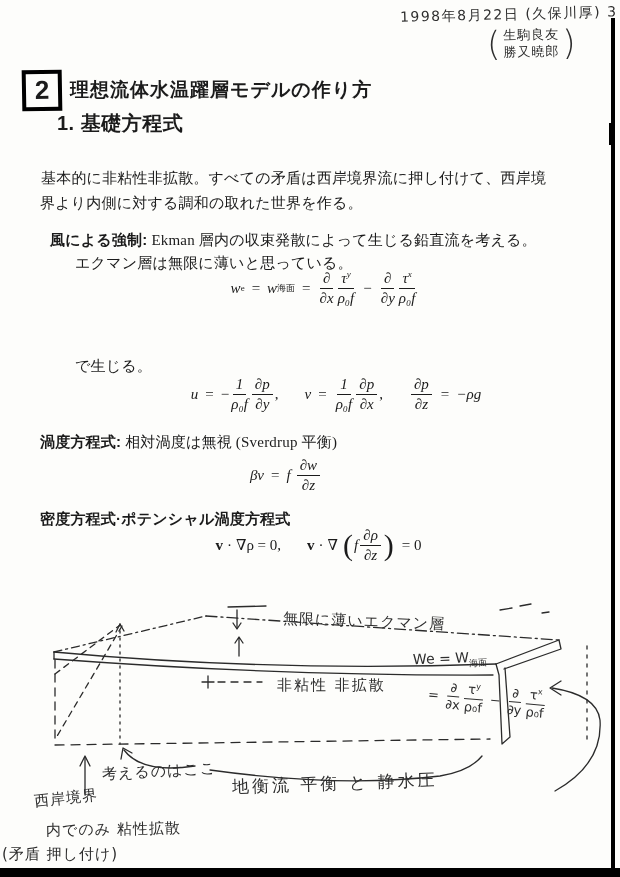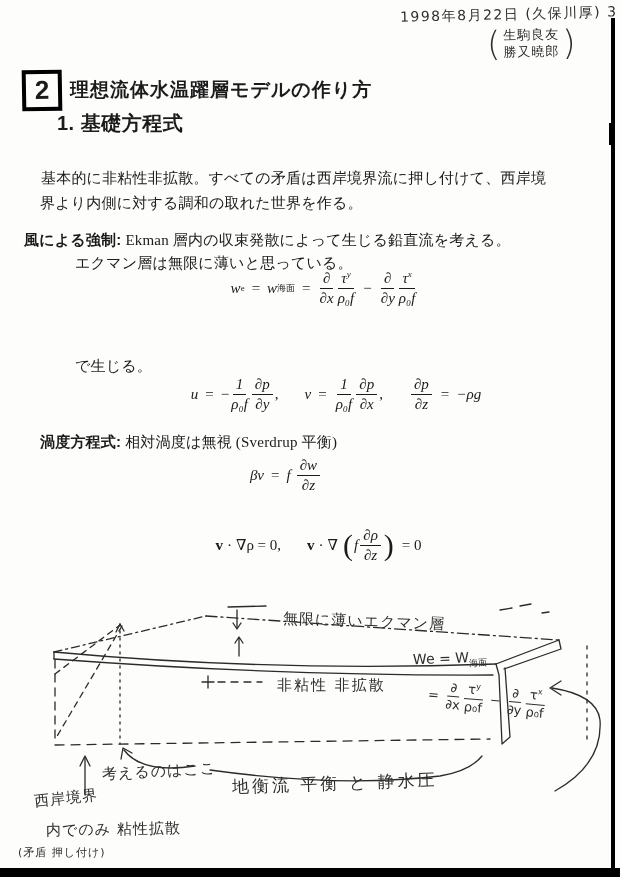--- a/index.html
+++ b/index.html
@@ -71,21 +71,21 @@
 
   <div class="abs sec-box">
     <span>2</span>
   </div>
   <div class="abs title nowrap">理想流体水温躍層モデルの作り方</div>
   <div class="abs subsec nowrap">1. 基礎方程式</div>
 
   <div class="abs bodytxt nowrap" style="left:41px;top:166px;">基本的に非粘性非拡散。すべての矛盾は西岸境界流に押し付けて、西岸境</div>
   <div class="abs bodytxt nowrap" style="left:28px;top:191px;margin-left:12px;">界より内側に対する調和の取れた世界を作る。</div>
 
-  <div class="abs bodytxt nowrap" style="left:24px;top:227px;">
+  <div class="abs bodytxt nowrap" style="left:50px;top:227px;">
     <span class="glabel">風による強制:</span>
     <span>Ekman 層内の収束発散によって生じる鉛直流を考える。</span>
   </div>
   <div class="abs bodytxt nowrap" style="left:75px;top:251px;text-align:right;">エクマン層は無限に薄いと思っている。</div>
 
   <div class="abs eq" style="top:270px;transform:translateX(14px);">
     <span class="mi">w</span>
       <sub>e</sub>
     <span class="mo">=</span>
     <span class="mi">w</span>
@@ -154,20 +154,21 @@
   <div class="abs eq" style="top:457px;transform:translateX(-24px);">
     <span class="mi">βv</span>
     <span class="mo">=</span>
     <span class="mi msp">f</span>
     <span class="frac">
         <span class="num">∂w</span>
         <span class="den">∂z</span>
       </span>
   </div>
 
+  <div class="abs bodytxt nowrap glabel" style="left:40px;top:506px;">密度方程式·ポテンシャル渦度方程式</div>
 
   <div class="abs eq" style="top:527px;transform:translateX(12px);">
     <span class="bold">v</span>
     <span class="mo" style="margin:0 4px;">·</span>
     <span>∇ρ = 0,</span>
     <span class="gap"></span>
     <span class="bold">v</span>
     <span class="mo" style="margin:0 4px;">·</span>
     <span class="msp">∇</span>
     <span class="bigp">(</span>
@@ -269,15 +270,15 @@
   </div>
 
   <div class="hwl nowrap" style="left:102px;top:762px;font-size:15px;transform:rotate(-3deg);letter-spacing:1px;">考えるのはここ</div>
 
   <div class="hwl nowrap" style="left:232px;top:772px;font-size:17px;transform:rotate(-2deg);letter-spacing:3px;">地衡流 平衡 と 静水圧</div>
 
   <div class="hwl nowrap" style="left:34px;top:789px;font-size:15px;transform:rotate(-6deg);letter-spacing:1px;">西岸境界</div>
 
   <div class="hwl nowrap" style="left:46px;top:820px;font-size:15px;transform:rotate(-1deg);letter-spacing:1px;">内でのみ 粘性拡散</div>
 
-  <div class="hwl nowrap" style="left:18px;top:845px;font-size:11px;letter-spacing:1px;">(矛盾 押し付け)</div>
+  <div class="hwl nowrap" style="left:2px;top:845px;font-size:15px;letter-spacing:1px;">(矛盾 押し付け)</div>
 
 </div>
 
 </body></html>

